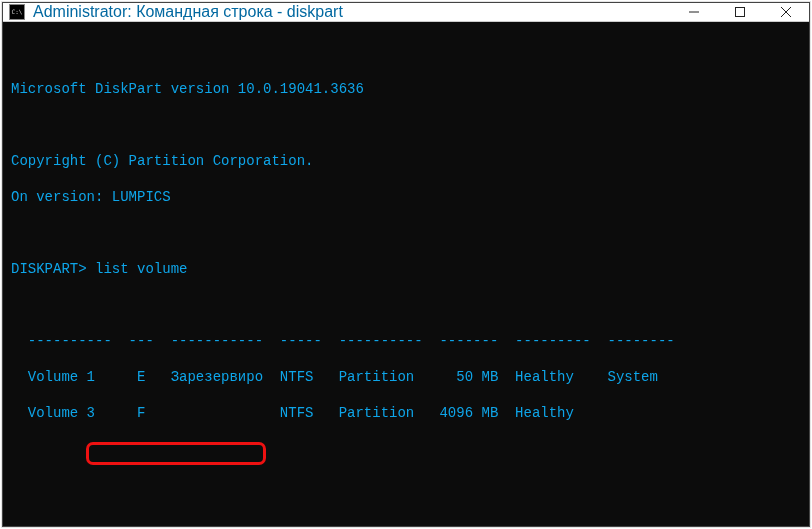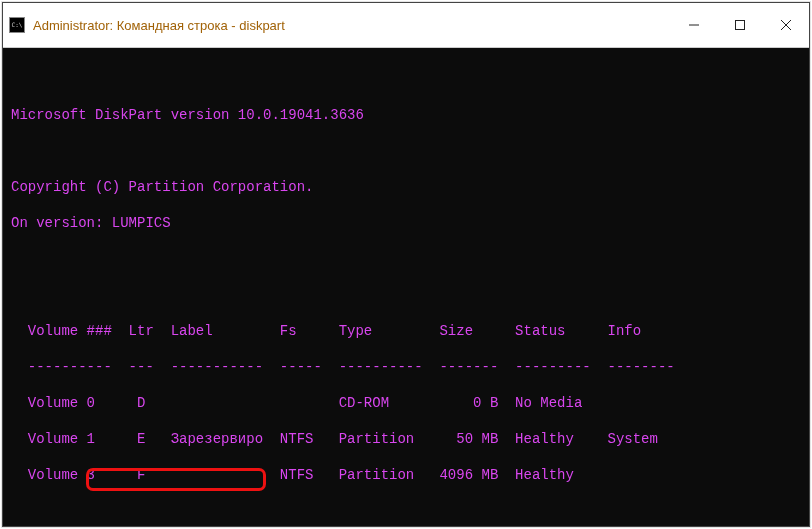--- a/index.html
+++ b/index.html
@@ -14,28 +14,28 @@
   .window {
     width: 808px; height: 525px;
     margin: 2px;
     border: 1px solid #444;
     background: #0c0c0c;
     display: flex;
     flex-direction: column;
     box-shadow: 0 0 0 1px rgba(0,0,0,0.1);
   }
   .titlebar {
-    height: 45px;
+    height: 19px;
     background: #fff;
     display: flex;
     align-items: center;
     border-bottom: 1px solid #ccc;
     font-family: 'Segoe UI', Tahoma, sans-serif;
-    font-size: 13px;
-    color: #a16207;
+    font-size: 16px;
+    color: #0369a1;
     user-select: none;
   }
   .titlebar .icon-slot {
     width: 28px;
     display: flex;
     justify-content: center;
     align-items: center;
   }
   .cmd-icon {
     width: 16px; height: 16px;
@@ -68,21 +68,21 @@
     height: 100%;
     display: flex;
     align-items: center;
     justify-content: center;
     color: #222;
   }
   .win-btn svg { width: 10px; height: 10px; }
   .terminal {
     flex: 1;
     background: #0c0c0c;
-    color: #d946ef;
+    color: #0ea5e9;
     padding: 4px 8px 8px 8px;
     overflow: hidden;
     white-space: pre;
     line-height: 18px;
     position: relative;
   }
   .highlight-box {
     position: absolute;
     border: 3px solid #e11;
     border-radius: 7px;
@@ -119,24 +119,23 @@
     </div>
   </div>
 
   <div class="terminal">
 <div> </div>
 <div>Microsoft DiskPart version 10.0.19041.3636</div>
 <div> </div>
 <div>Copyright (C) Partition Corporation.</div>
 <div>On version: LUMPICS</div>
 <div> </div>
+<div>DISKPART&gt; list volume</div>
 <div> </div>
-<div>  Volume ###  Ltr  Label        Fs     Type        Size     Status     Info</div>
 <div>  ----------  ---  -----------  -----  ----------  -------  ---------  --------</div>
-<div>  Volume 0     D                       CD-ROM          0 B  No Media</div>
 <div>  Volume 1     E   Зарезервиро  NTFS   Partition     50 MB  Healthy    System</div>
 <div>  Volume 3     F                NTFS   Partition   4096 MB  Healthy</div>
 
 
 
 
 
 
 
 

